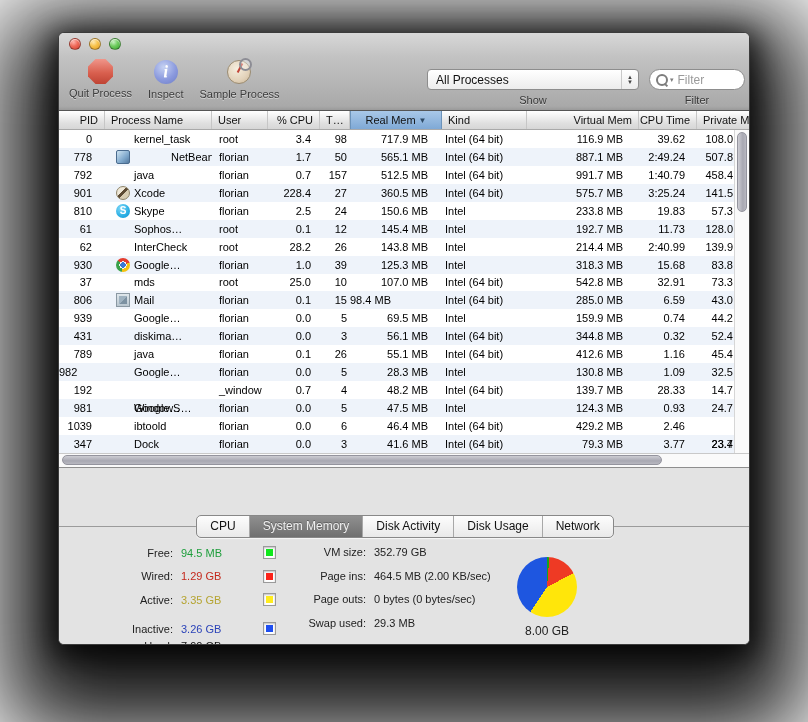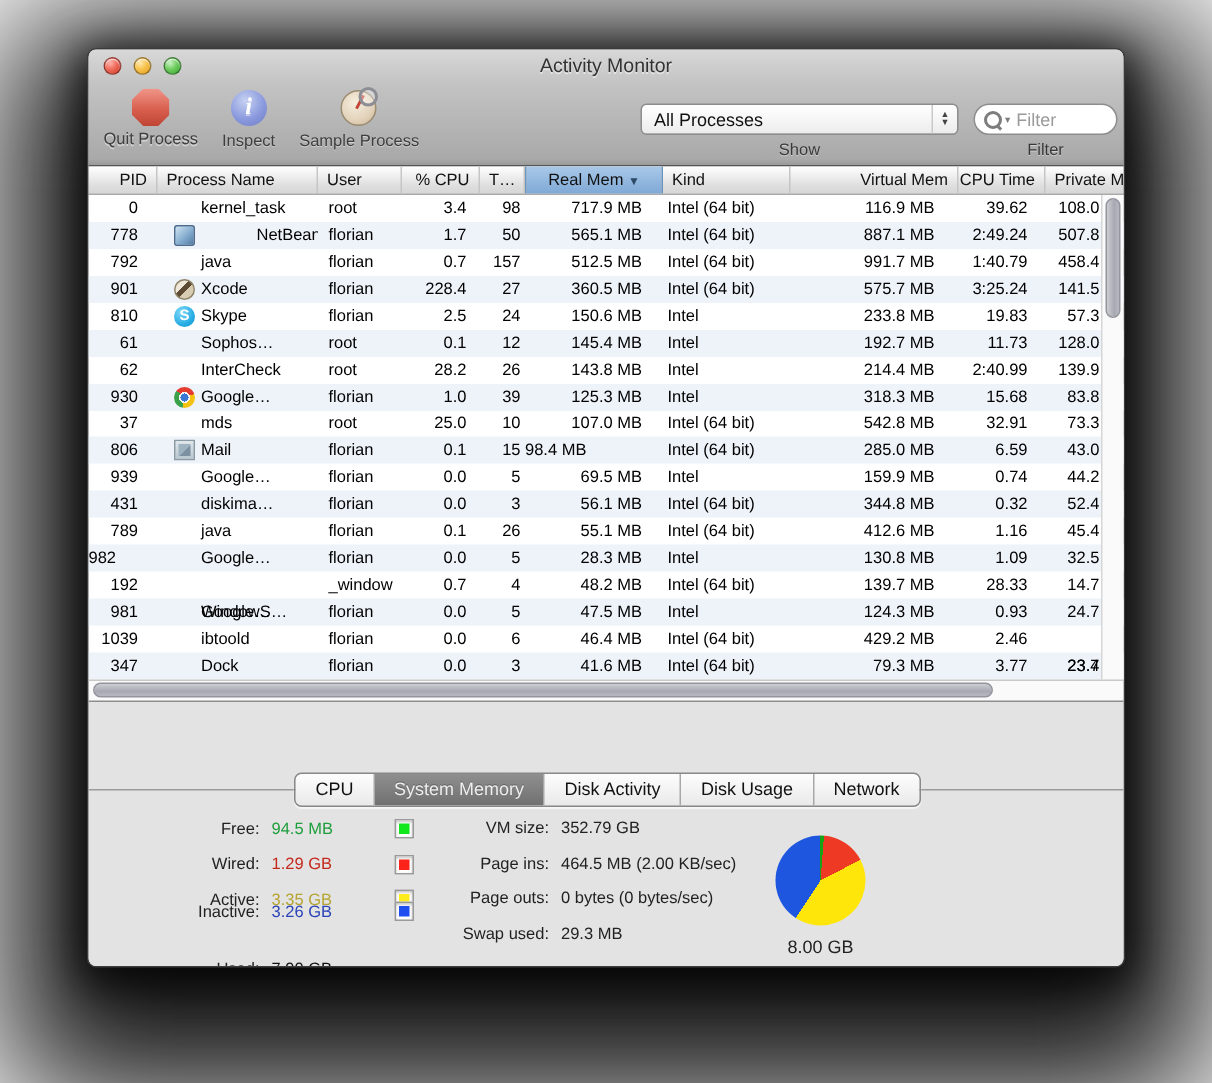--- a/index.html
+++ b/index.html
@@ -129,21 +129,20 @@
 <div class="stage">
   <div class="window">
 
     <div class="chrome">
       <div class="titlebar">
         <div class="lights">
           <span class="light red"></span>
           <span class="light yellow"></span>
           <span class="light green"></span>
         </div>
-        <div class="title">Activity Monitor</div>
       </div>
 
       <div class="tbuttons" id="toolbar-buttons">
           <div class="tbtn">
             <div class="tico ico-quit"></div>
             <div>Quit Process</div>
           </div>
           <div class="tbtn">
             <div class="tico ico-inspect">i</div>
             <div>Inspect</div>
@@ -521,21 +520,21 @@
                 <i style="background: rgb(251, 35, 26);"></i>
               </span>
             </div>
             <div class="srow" style="left: 52px; top: 49px;">
               <span class="slabel">Active:</span>
               <span class="svalue" style="color: rgb(181, 164, 49);">3.35 GB</span>
               <span class="swatch">
                 <i style="background: rgb(255, 236, 30);"></i>
               </span>
             </div>
-            <div class="srow" style="left: 52px; top: 57px;">
+            <div class="srow" style="left: 52px; top: 78px;">
               <span class="slabel">Inactive:</span>
               <span class="svalue" style="color: rgb(43, 67, 184);">3.26 GB</span>
               <span class="swatch">
                 <i style="background: rgb(30, 78, 240);"></i>
               </span>
             </div>
             <div class="srow" style="left: 52px; top: 96px;">
               <span class="slabel">Used:</span>
               <span class="svalue" style="color: rgb(17, 17, 17);">7.90 GB</span>
             </div>

